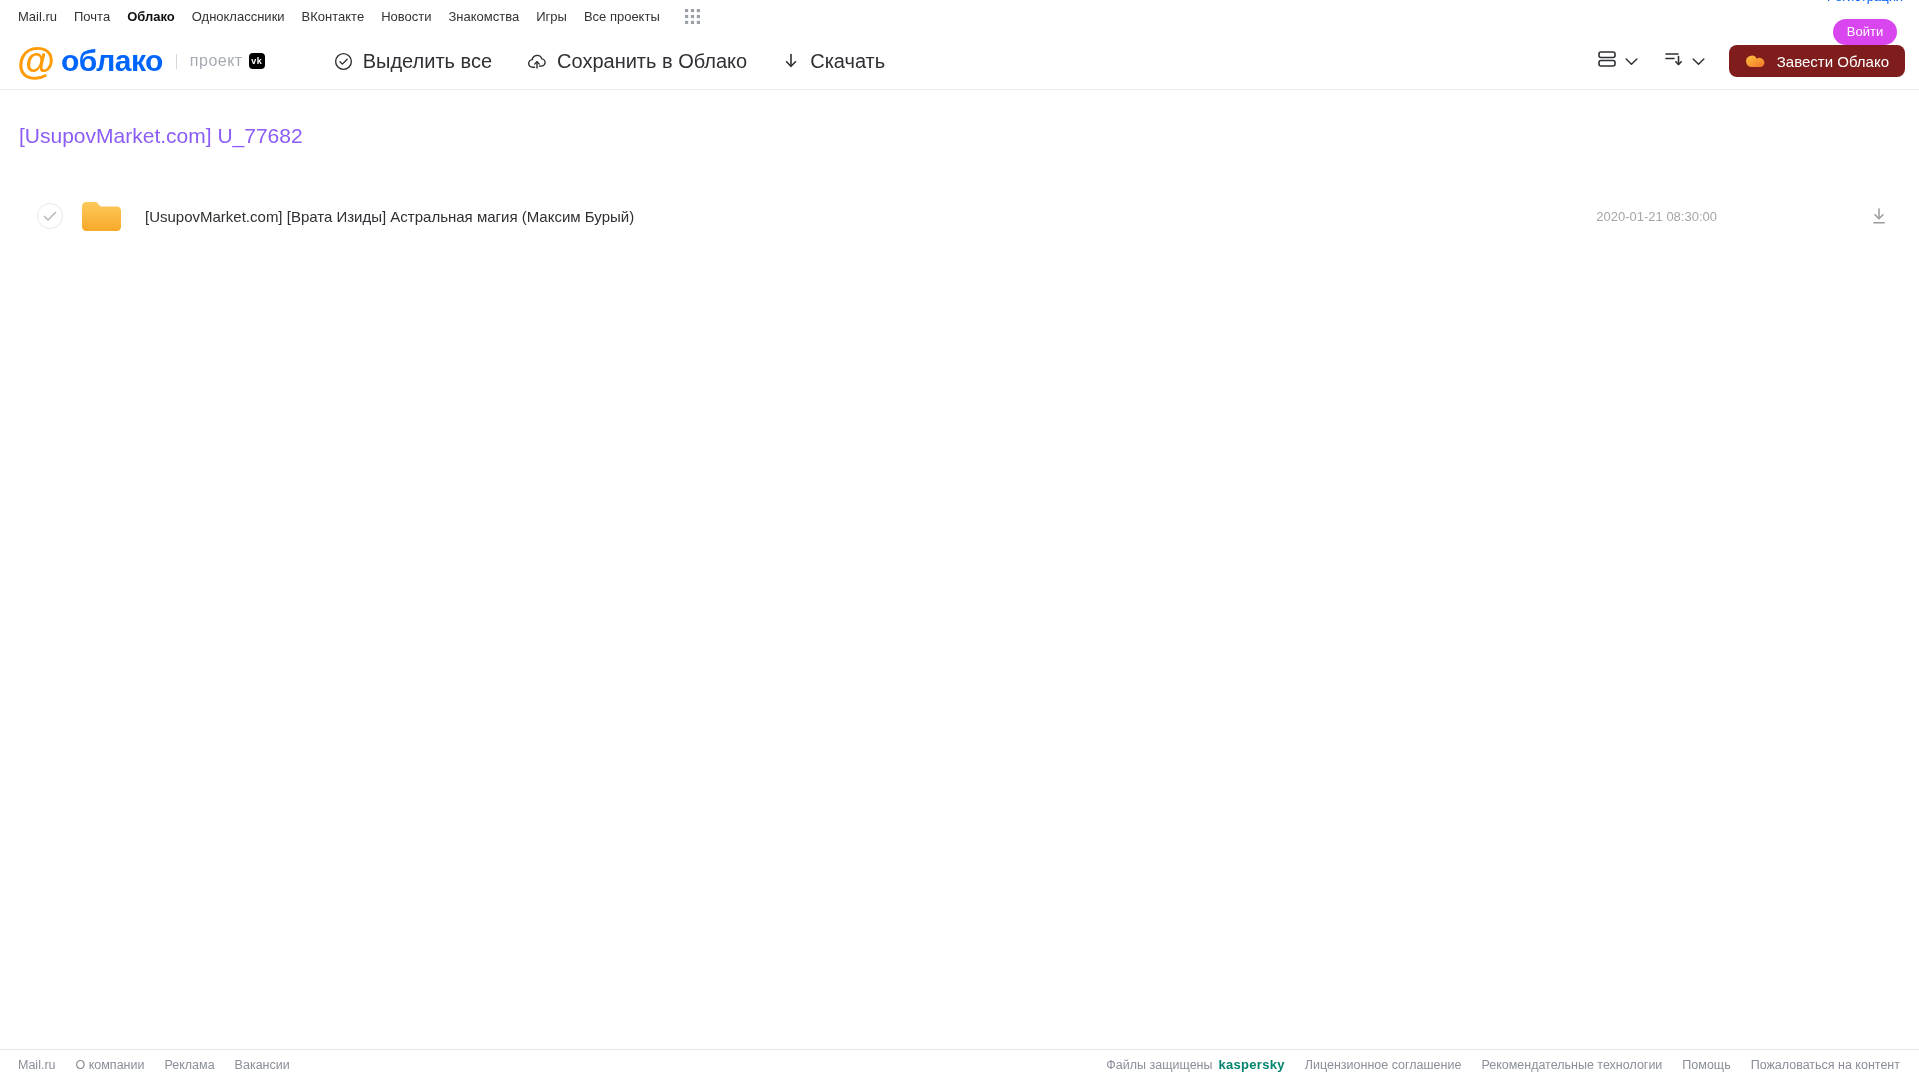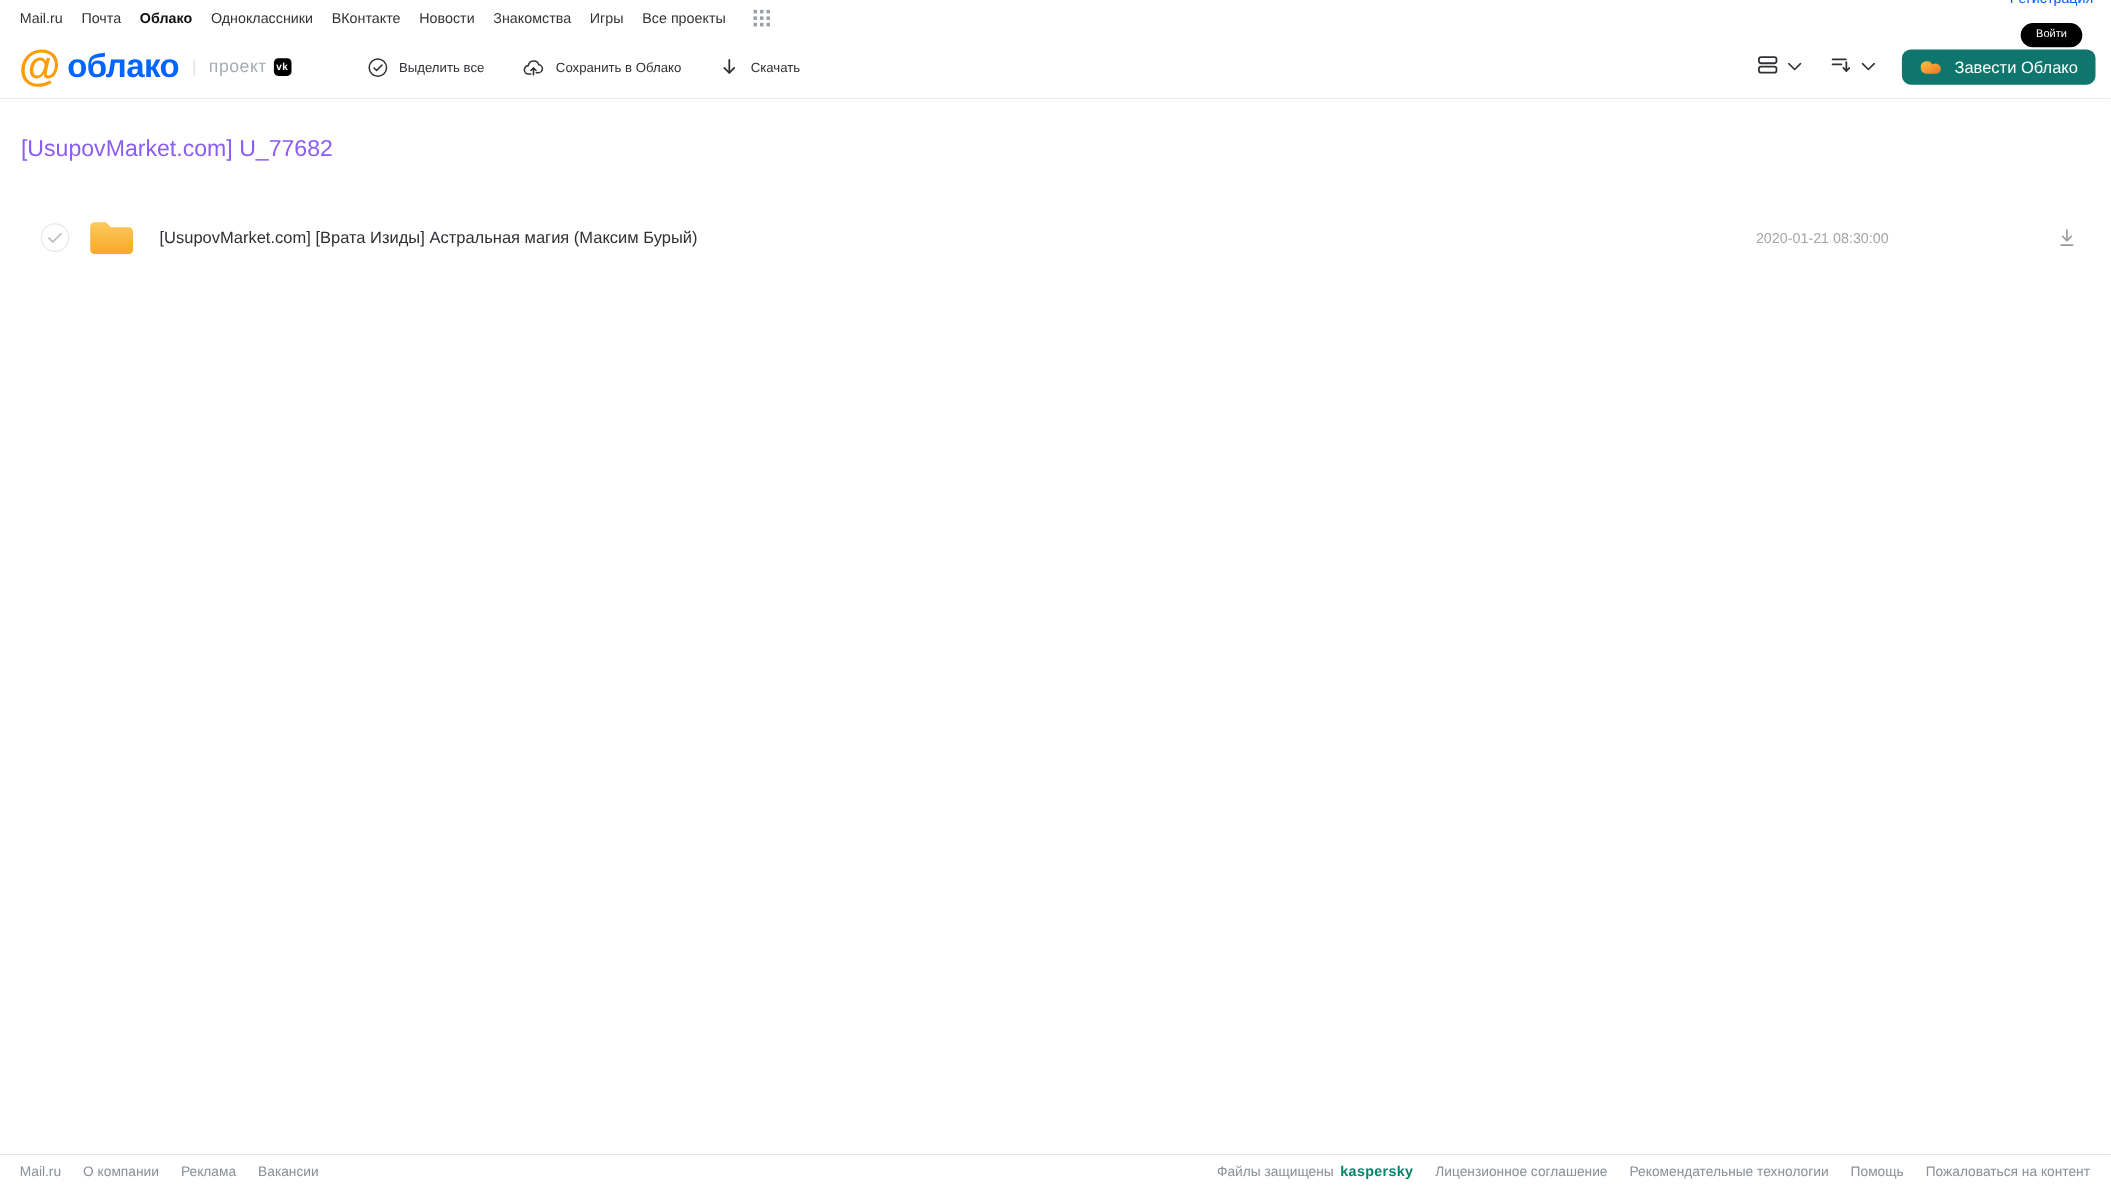--- a/index.html
+++ b/index.html
@@ -19,48 +19,48 @@
     padding: 0 16px 0 18px;
     font-size: 13px;
   }
   .topnav-links { display: flex; align-items: center; gap: 17px; }
   .nav-item { color: #333; cursor: pointer; white-space: nowrap; }
   .nav-item.active { font-weight: bold; color: #0f0f0f; }
   .grid-icon { margin-left: 7px; cursor: pointer; display:flex; }
   .topnav-right { margin-left: auto; display: flex; align-items: center; gap: 15px; flex-direction: column; }
   .reg-link { color: #005ff9; cursor: pointer; }
   .login-btn {
-    background: #000000; color: #fff; border: none; border-radius: 14px;
-    padding: 5px 14px 6px; font-size: 10px; font-family: inherit; cursor: pointer;
+    background: #d946ef; color: #fff; border: none; border-radius: 14px;
+    padding: 5px 14px 6px; font-size: 13px; font-family: inherit; cursor: pointer;
   }
   
   .header {
     height: 57px;
     display: flex;
     align-items: center;
     border-bottom: 1px solid #ececec;
     padding: 0 14px 0 17px;
   }
   .logo { display: flex; align-items: center; cursor: pointer; }
   .at-glyph { font-size: 39px; font-weight: 800; color: #ff9b04; line-height: 38px; }
   .logo-word { font-size: 30px; font-weight: 700; color: #0065fd; margin-left: 6px; letter-spacing: -0.5px; }
   .logo-divider { width: 1px; height: 15px; background: #d8d8d8; margin: 0 13px; }
   .project-label { color: #a6abb3; font-size: 16px; letter-spacing: .5px; display: flex; align-items: center; gap: 6px; }
   .vk-badge {
     width: 16px; height: 16px; border-radius: 4px; background: #000000;
     color: #fff; font-size: 9px; font-weight: 700;
     display: flex; align-items: center; justify-content: center;
   }
   .toolbar { display: flex; align-items: center; gap: 34px; margin-left: 68px; }
-  .tool-btn { display: flex; align-items: center; gap: 9px; font-size: 12px; color: #2f3034; cursor: pointer; white-space: nowrap; }
+  .tool-btn { display: flex; align-items: center; gap: 9px; font-size: 20px; color: #2f3034; cursor: pointer; white-space: nowrap; }
   .tool-btn svg { display: block; }
   .header-right { margin-left: auto; display: flex; align-items: center; gap: 24px; }
   .icon-ctl { display: flex; align-items: center; gap: 6px; cursor: pointer; }
   .cloud-btn {
-    height: 32px; background: #0f766e; border: none; border-radius: 8px;
+    height: 32px; background: #7f1d1d; border: none; border-radius: 8px;
     color: #fff; font-size: 15px; font-family: inherit;
     display: flex; align-items: center; gap: 9px; padding: 0 16px; cursor: pointer;
   }
   
   .page-title { margin: 34px 0 0 19px; font-size: 21px; font-weight: 500; color: #8b5cf6; }
   .file-row {
     margin-top: 46px; height: 44px;
     display: flex; align-items: center;
     padding: 0 30px 0 37px;
   }

